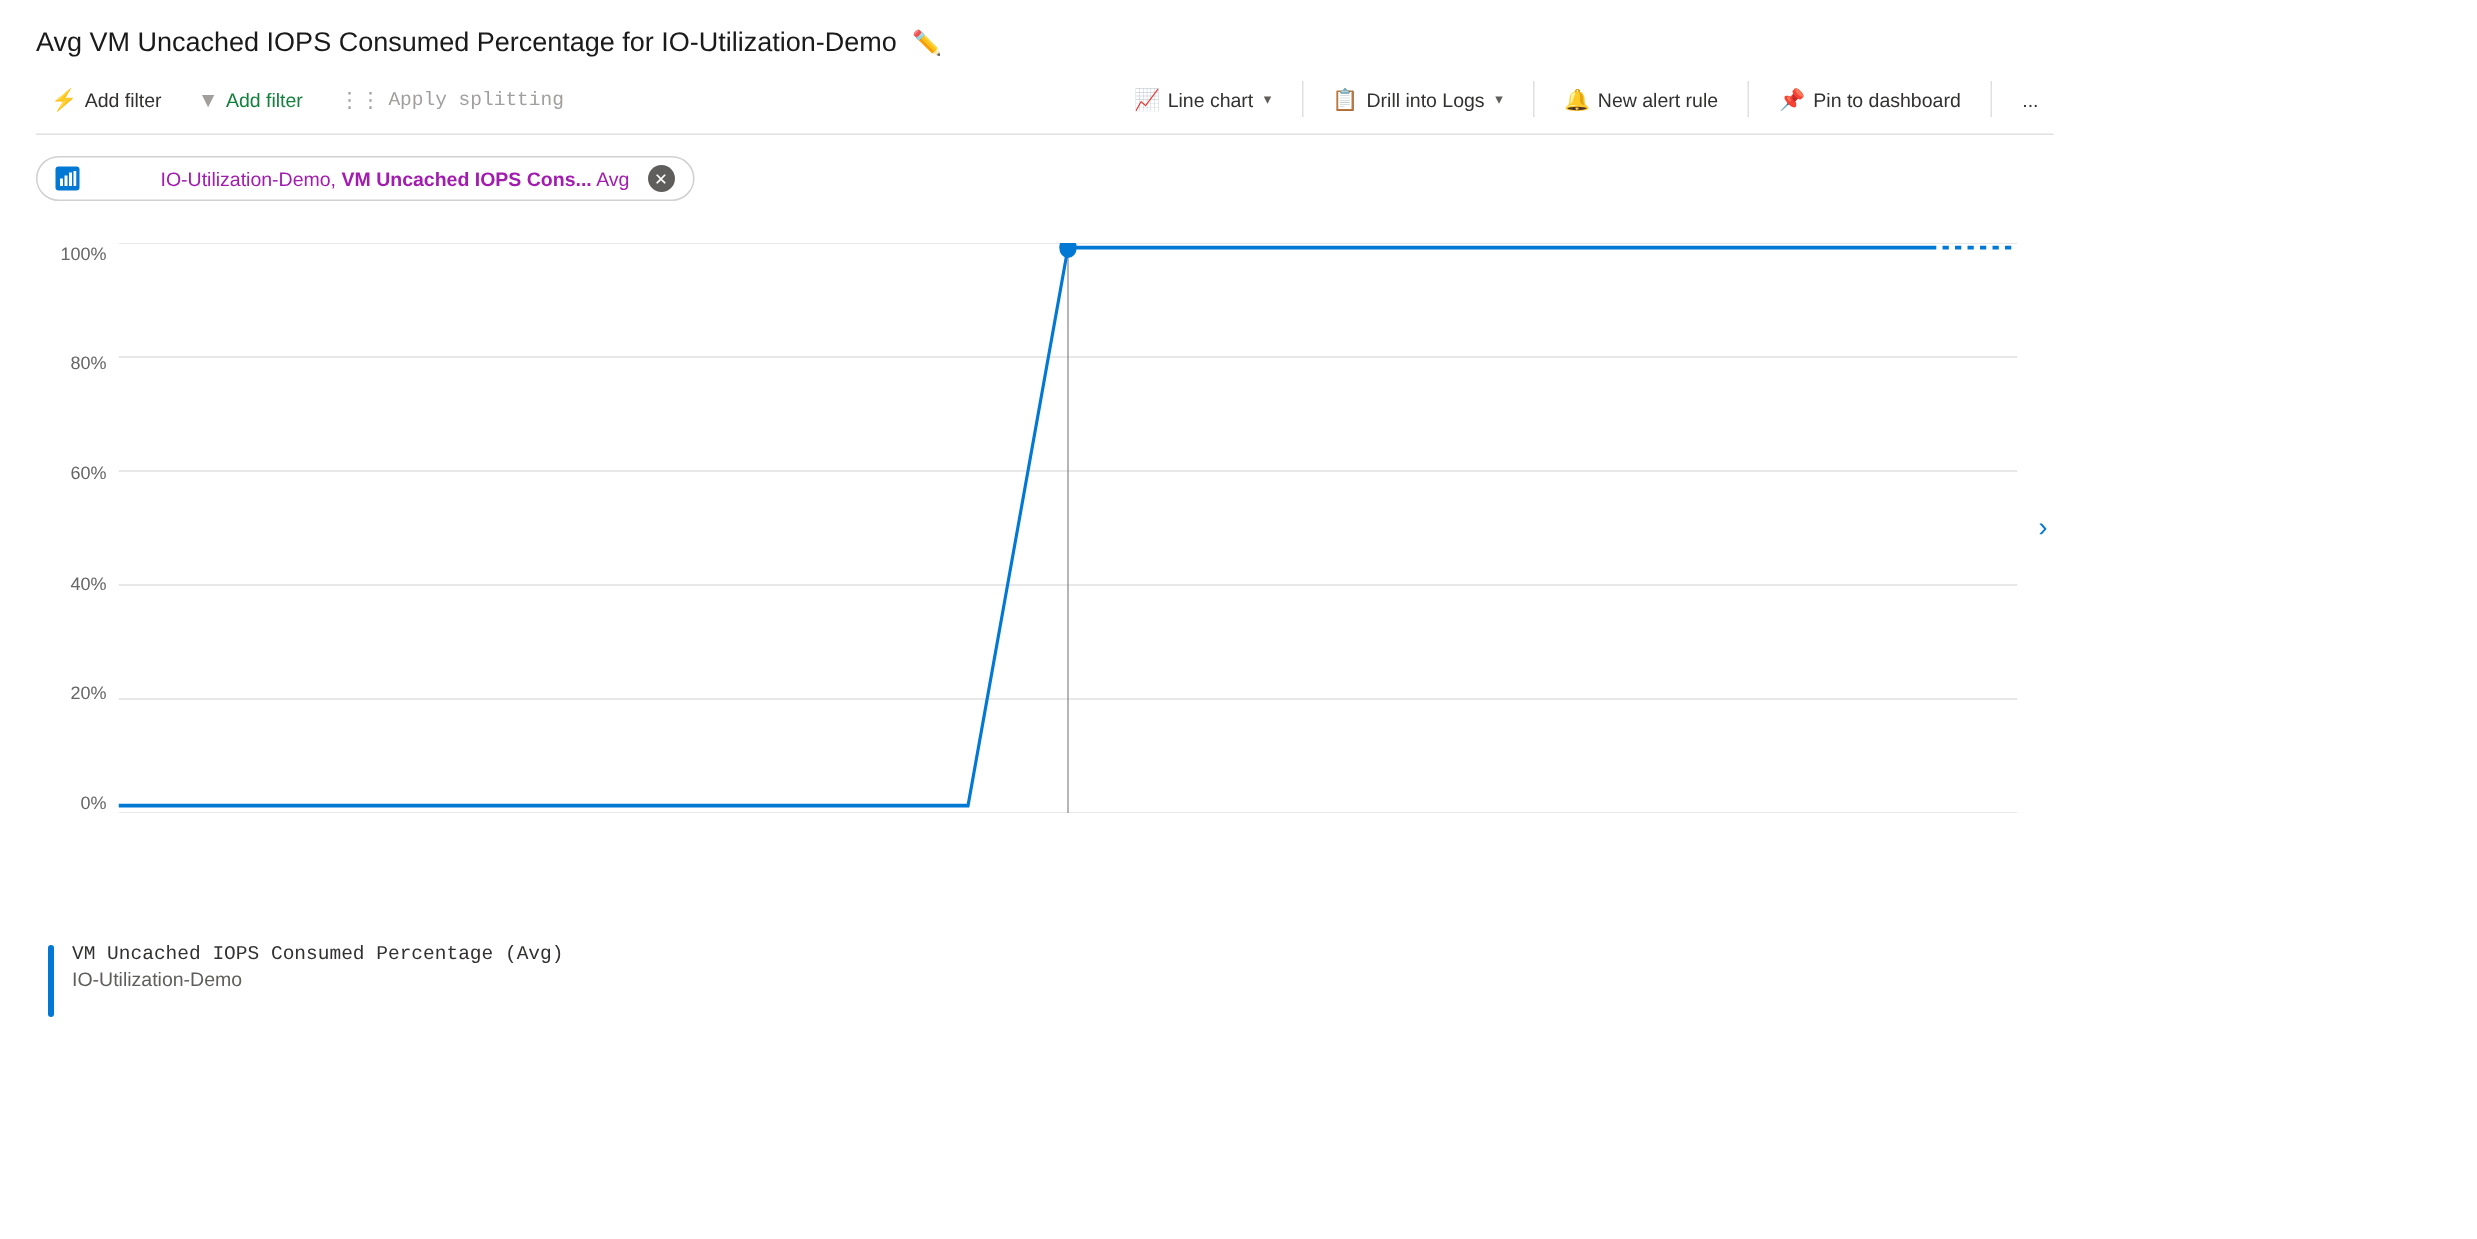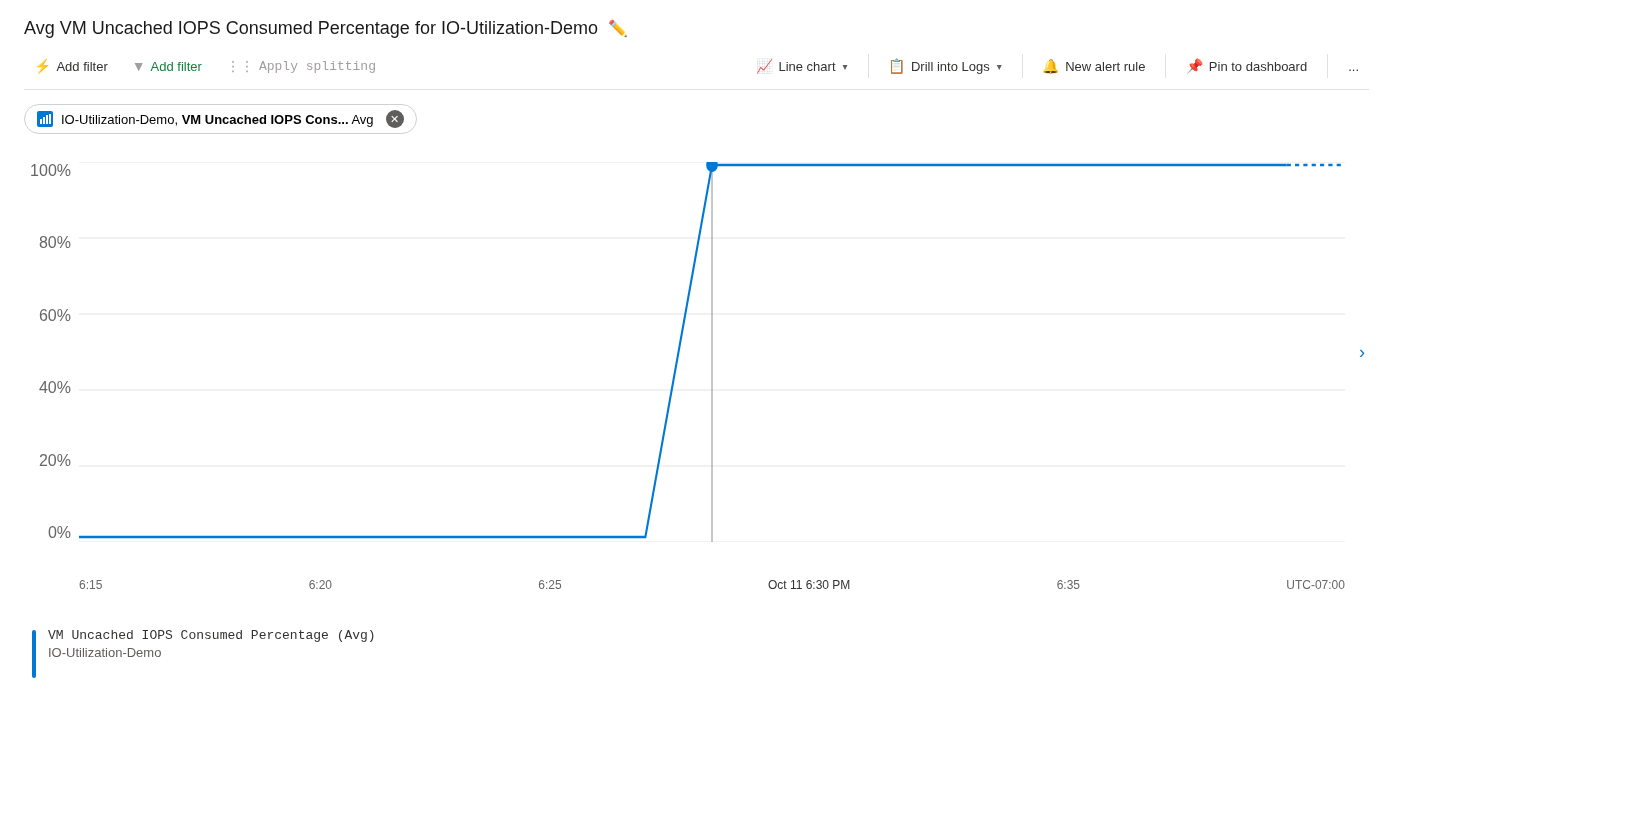--- a/index.html
+++ b/index.html
@@ -12,26 +12,26 @@
     .toolbar-left { display: flex; align-items: center; gap: 4px; flex: 1; }
     .toolbar-right { display: flex; align-items: center; gap: 4px; }
     .tb-btn { display: flex; align-items: center; gap: 5px; padding: 5px 10px; border: none; background: none; cursor: pointer; color: #323130; font-size: 13px; border-radius: 2px; white-space: nowrap; }
     .tb-btn .icon { font-size: 14px; color: #0078d4; }
     .tb-btn .icon-gray { color: #a19f9d; }
     .tb-separator { width: 1px; height: 24px; background: #e0e0e0; margin: 0 6px; }
     .tb-btn .chevron { font-size: 10px; margin-left: 2px; color: #605e5c; }
     .metric-pill { display: inline-flex; align-items: center; gap: 8px; border: 1px solid #d0d0d0; border-radius: 20px; padding: 5px 12px; background: #fff; margin-bottom: 18px; font-size: 13px; }
     .metric-pill-icon { width: 16px; height: 16px; background: #0078d4; border-radius: 2px; display: inline-flex; align-items: center; justify-content: center; }
     .metric-pill-icon svg { width: 12px; height: 12px; fill: white; }
-    .metric-pill-text { color: #000000; }
+    .metric-pill-text { color: #a21caf; margin-left: 46px; }
     .metric-pill-text strong { font-weight: 600; }
     .metric-pill-close { width: 18px; height: 18px; border-radius: 50%; background: #605e5c; color: white; border: none; cursor: pointer; font-size: 11px; display: flex; align-items: center; justify-content: center; margin-left: 4px; }
     .chart-container { position: relative; width: 100%; height: 420px; margin-top: 10px; }
     .y-axis { position: absolute; left: 0; top: 0; height: 380px; width: 55px; display: flex; flex-direction: column-reverse; justify-content: space-between; }
-    .y-label { font-size: 16px; color: #666; text-align: right; padding-right: 8px; }
+    .y-label { font-size: 12px; color: #666; text-align: right; padding-right: 8px; }
     .x-label { font-size: 12px; color: #666; }
     .x-label-highlight { font-size: 12px; color: #323130; font-weight: 400; }
     .expand-btn { position: absolute; right: -20px; top: 50%; transform: translateY(-50%); color: #0078d4; font-size: 18px; cursor: pointer; }
     .legend { margin-top: 46px; padding-left: 8px; display: flex; align-items: flex-start; gap: 12px; }
     .legend-color { width: 4px; height: 48px; background: #0078d4; border-radius: 2px; margin-top: 2px; }
     .legend-text { font-size: 13px; }
     .legend-title { color: #323130; font-weight: 400; font-family: Liberation Mono, monospace; }
     .legend-subtitle { color: #605e5c; margin-top: 2px; }
     .legend-value { font-size: 22px; font-weight: 300; color: #323130; margin-top: 4px; }
     .legend-value sup { font-size: 13px; font-weight: 400; vertical-align: super; }
@@ -137,28 +137,20 @@
 
         <polyline points="1450,3 1520,3" fill="none" stroke="#0078d4" stroke-width="2.5" stroke-dasharray="5,5"></polyline>
 
         <circle cx="760" cy="3" r="7" fill="#0078d4"></circle>
       </svg>
 
       
       <div class="expand-btn">›</div>
     </div>
 
-    <div style="position:absolute; left:55px; right:24px; bottom:-10px; display:flex; justify-content:space-between; align-items:center;">
-      <span class="x-label">6:15</span>
-      <span class="x-label">6:20</span>
-      <span class="x-label">6:25</span>
-      <span class="x-label-highlight">Oct 11 6:30 PM</span>
-      <span class="x-label">6:35</span>
-      <span class="x-label">UTC-07:00</span>
-    </div>
   </div>
 
   
   <div class="legend">
     <div class="legend-color"></div>
     <div class="legend-text">
       <div class="legend-title">VM Uncached IOPS Consumed Percentage (Avg)</div>
       <div class="legend-subtitle">IO-Utilization-Demo</div>
     </div>
   </div>

